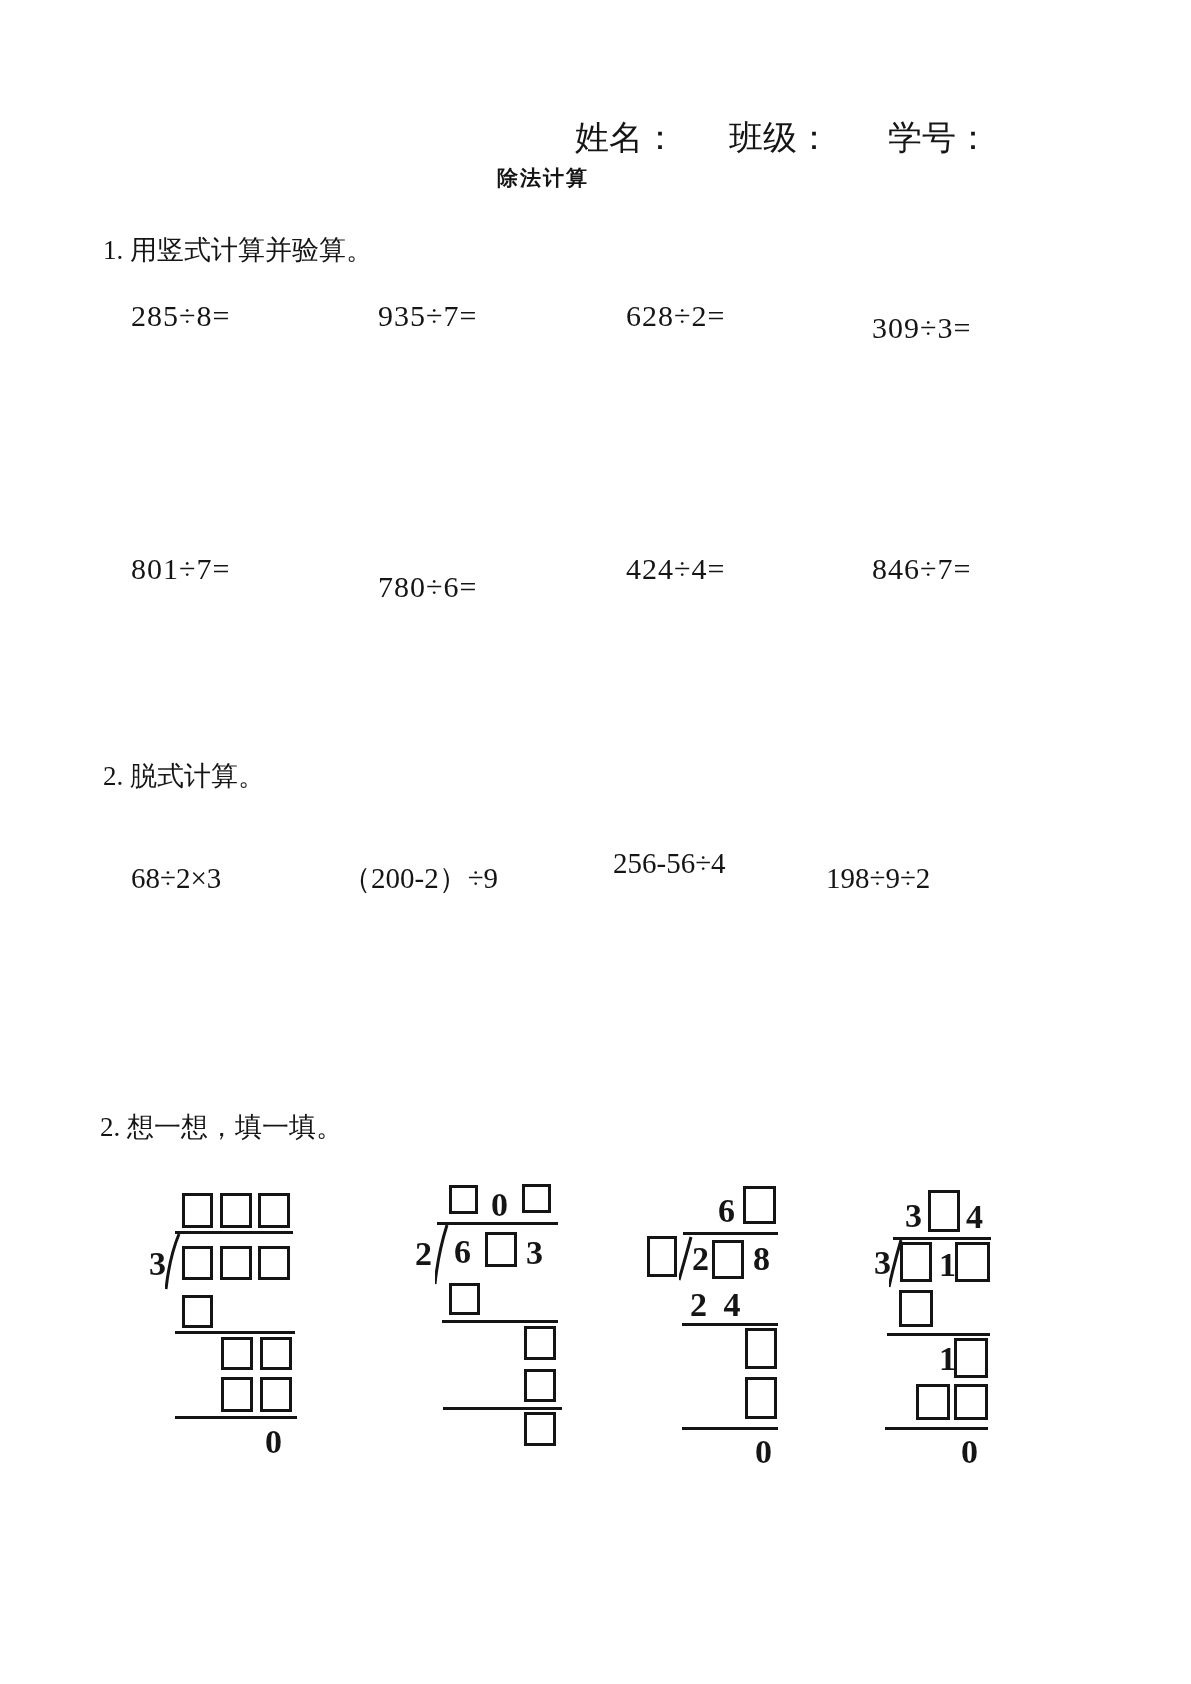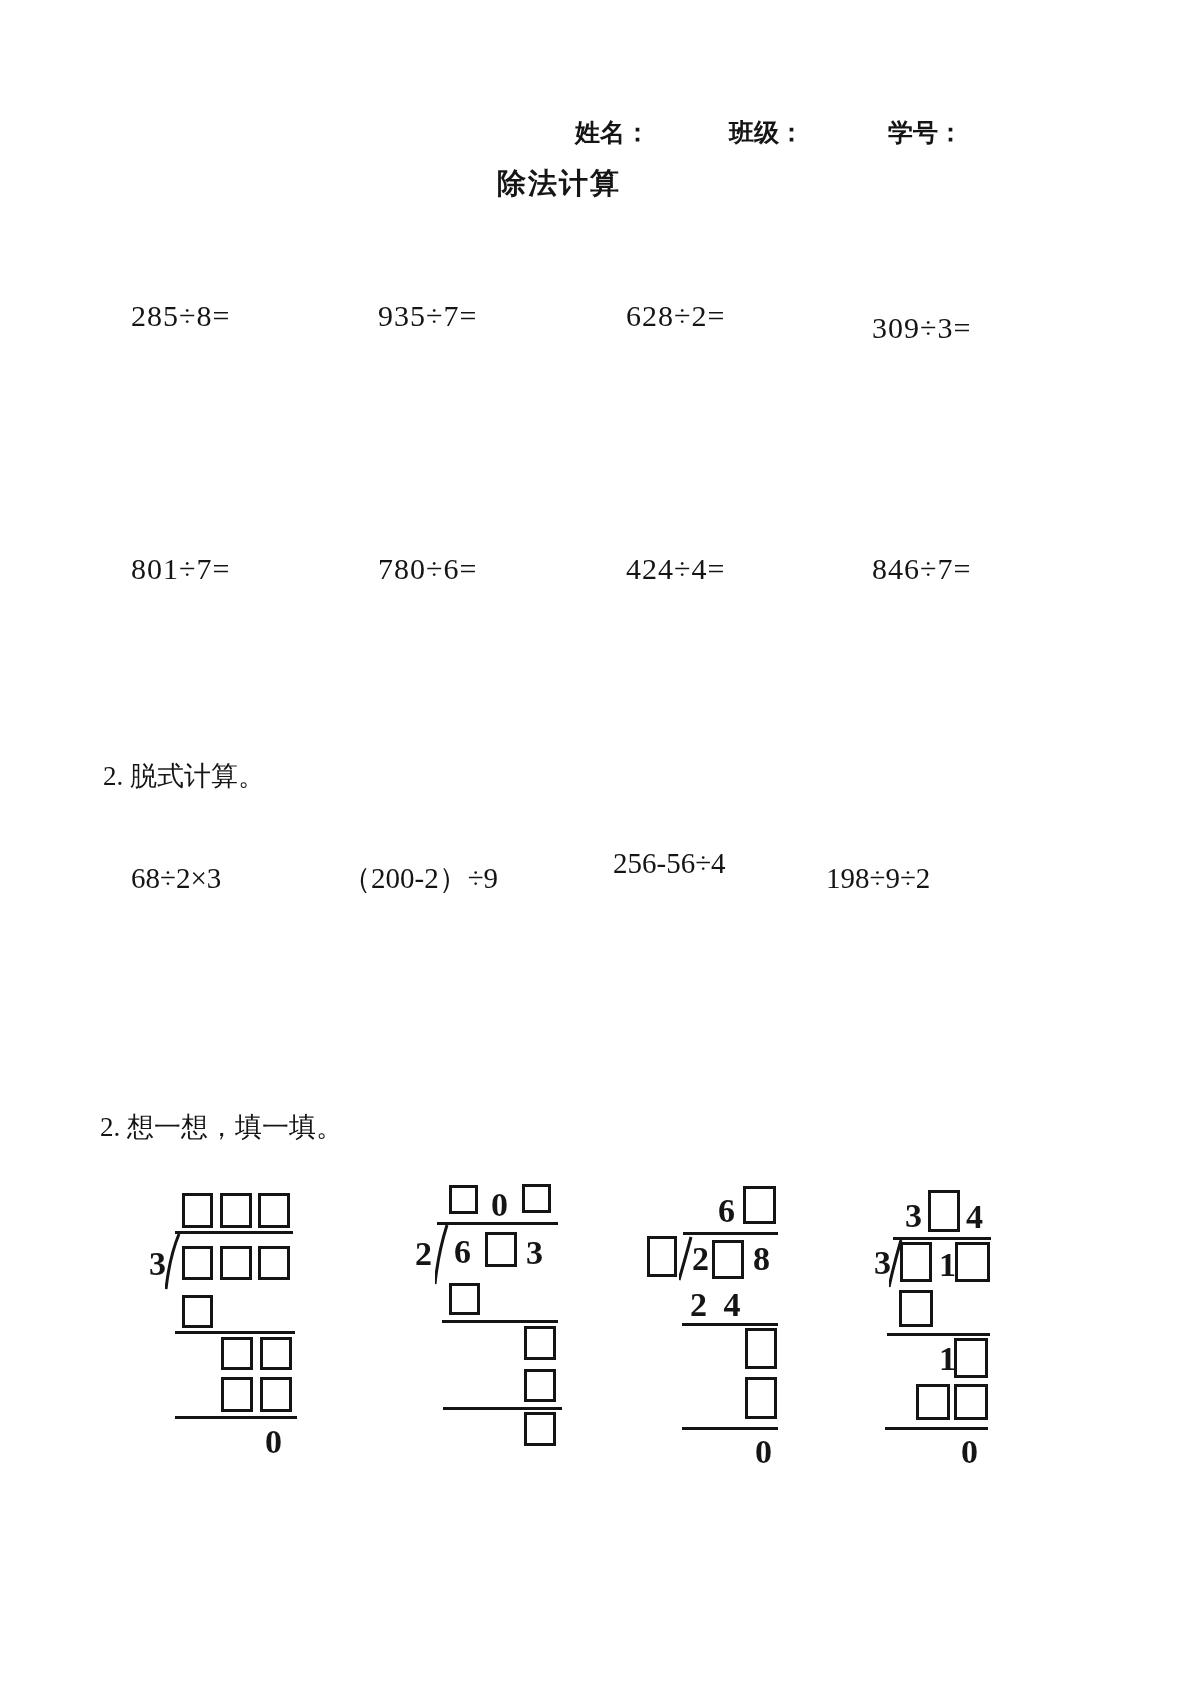--- a/index.html
+++ b/index.html
@@ -2,48 +2,49 @@
 <html><head>
 <meta charset="utf-8">
 <style>
   html,body{margin:0;padding:0;background:#d8d8d8;}
   .page{
     position:relative;width:1191px;height:1684px;margin:0 auto;
     background:#ffffff;color:#151515;overflow:hidden;
     font-family:"Liberation Serif","DejaVu Serif",serif;
   }
   .t{position:absolute;white-space:nowrap;line-height:1.2;}
-  .hdr{font-size:25px;font-weight:bold;}
-  .title{font-size:29px;font-weight:bold;letter-spacing:2px;}
+  .hdr{font-size:34px;}
+  .title{font-size:21px;font-weight:bold;letter-spacing:2px;}
   .sec{font-size:27px;}
   .prob{font-size:30px;letter-spacing:1px;}
   .expr{font-size:29px;}
   .diagram{position:absolute;}
   .bx{position:absolute;border:3px solid #141414;box-sizing:border-box;background:transparent;}
   .ln{position:absolute;height:3px;background:#141414;}
   .dg{position:absolute;font-weight:bold;font-size:34px;line-height:1;white-space:nowrap;}
   .brk{position:absolute;}
 </style>
 </head>
 <body>
 
 <div class="page">
 
   <span class="t hdr" style="left:575px;top:118px">姓名：</span>
   <span class="t hdr" style="left:729px;top:118px">班级：</span>
   <span class="t hdr" style="left:888px;top:118px">学号：</span>
 
   <span class="t title" style="left:497px;top:166px">除法计算</span>
 
+  <span class="t sec" style="left:103px;top:234px">1. 用竖式计算并验算。</span>
   <span class="t prob" style="left:131px;top:298px">285÷8=</span>
   <span class="t prob" style="left:378px;top:298px">935÷7=</span>
   <span class="t prob" style="left:626px;top:298px">628÷2=</span>
   <span class="t prob" style="left:872px;top:310px">309÷3=</span>
   <span class="t prob" style="left:131px;top:551px">801÷7=</span>
-  <span class="t prob" style="left:378px;top:551px">780÷6=</span>
+  <span class="t prob" style="left:378px;top:569px">780÷6=</span>
   <span class="t prob" style="left:626px;top:551px">424÷4=</span>
   <span class="t prob" style="left:872px;top:551px">846÷7=</span>
 
   <span class="t sec" style="left:103px;top:760px">2. 脱式计算。</span>
   <span class="t expr" style="left:131px;top:861px">68÷2×3</span>
   <span class="t expr" style="left:342px;top:861px">（200-2）÷9</span>
   <span class="t expr" style="left:613px;top:846px">256-56÷4</span>
   <span class="t expr" style="left:826px;top:861px">198÷9÷2</span>
 
   <span class="t sec" style="left:100px;top:1111px">2. 想一想，填一填。</span>

